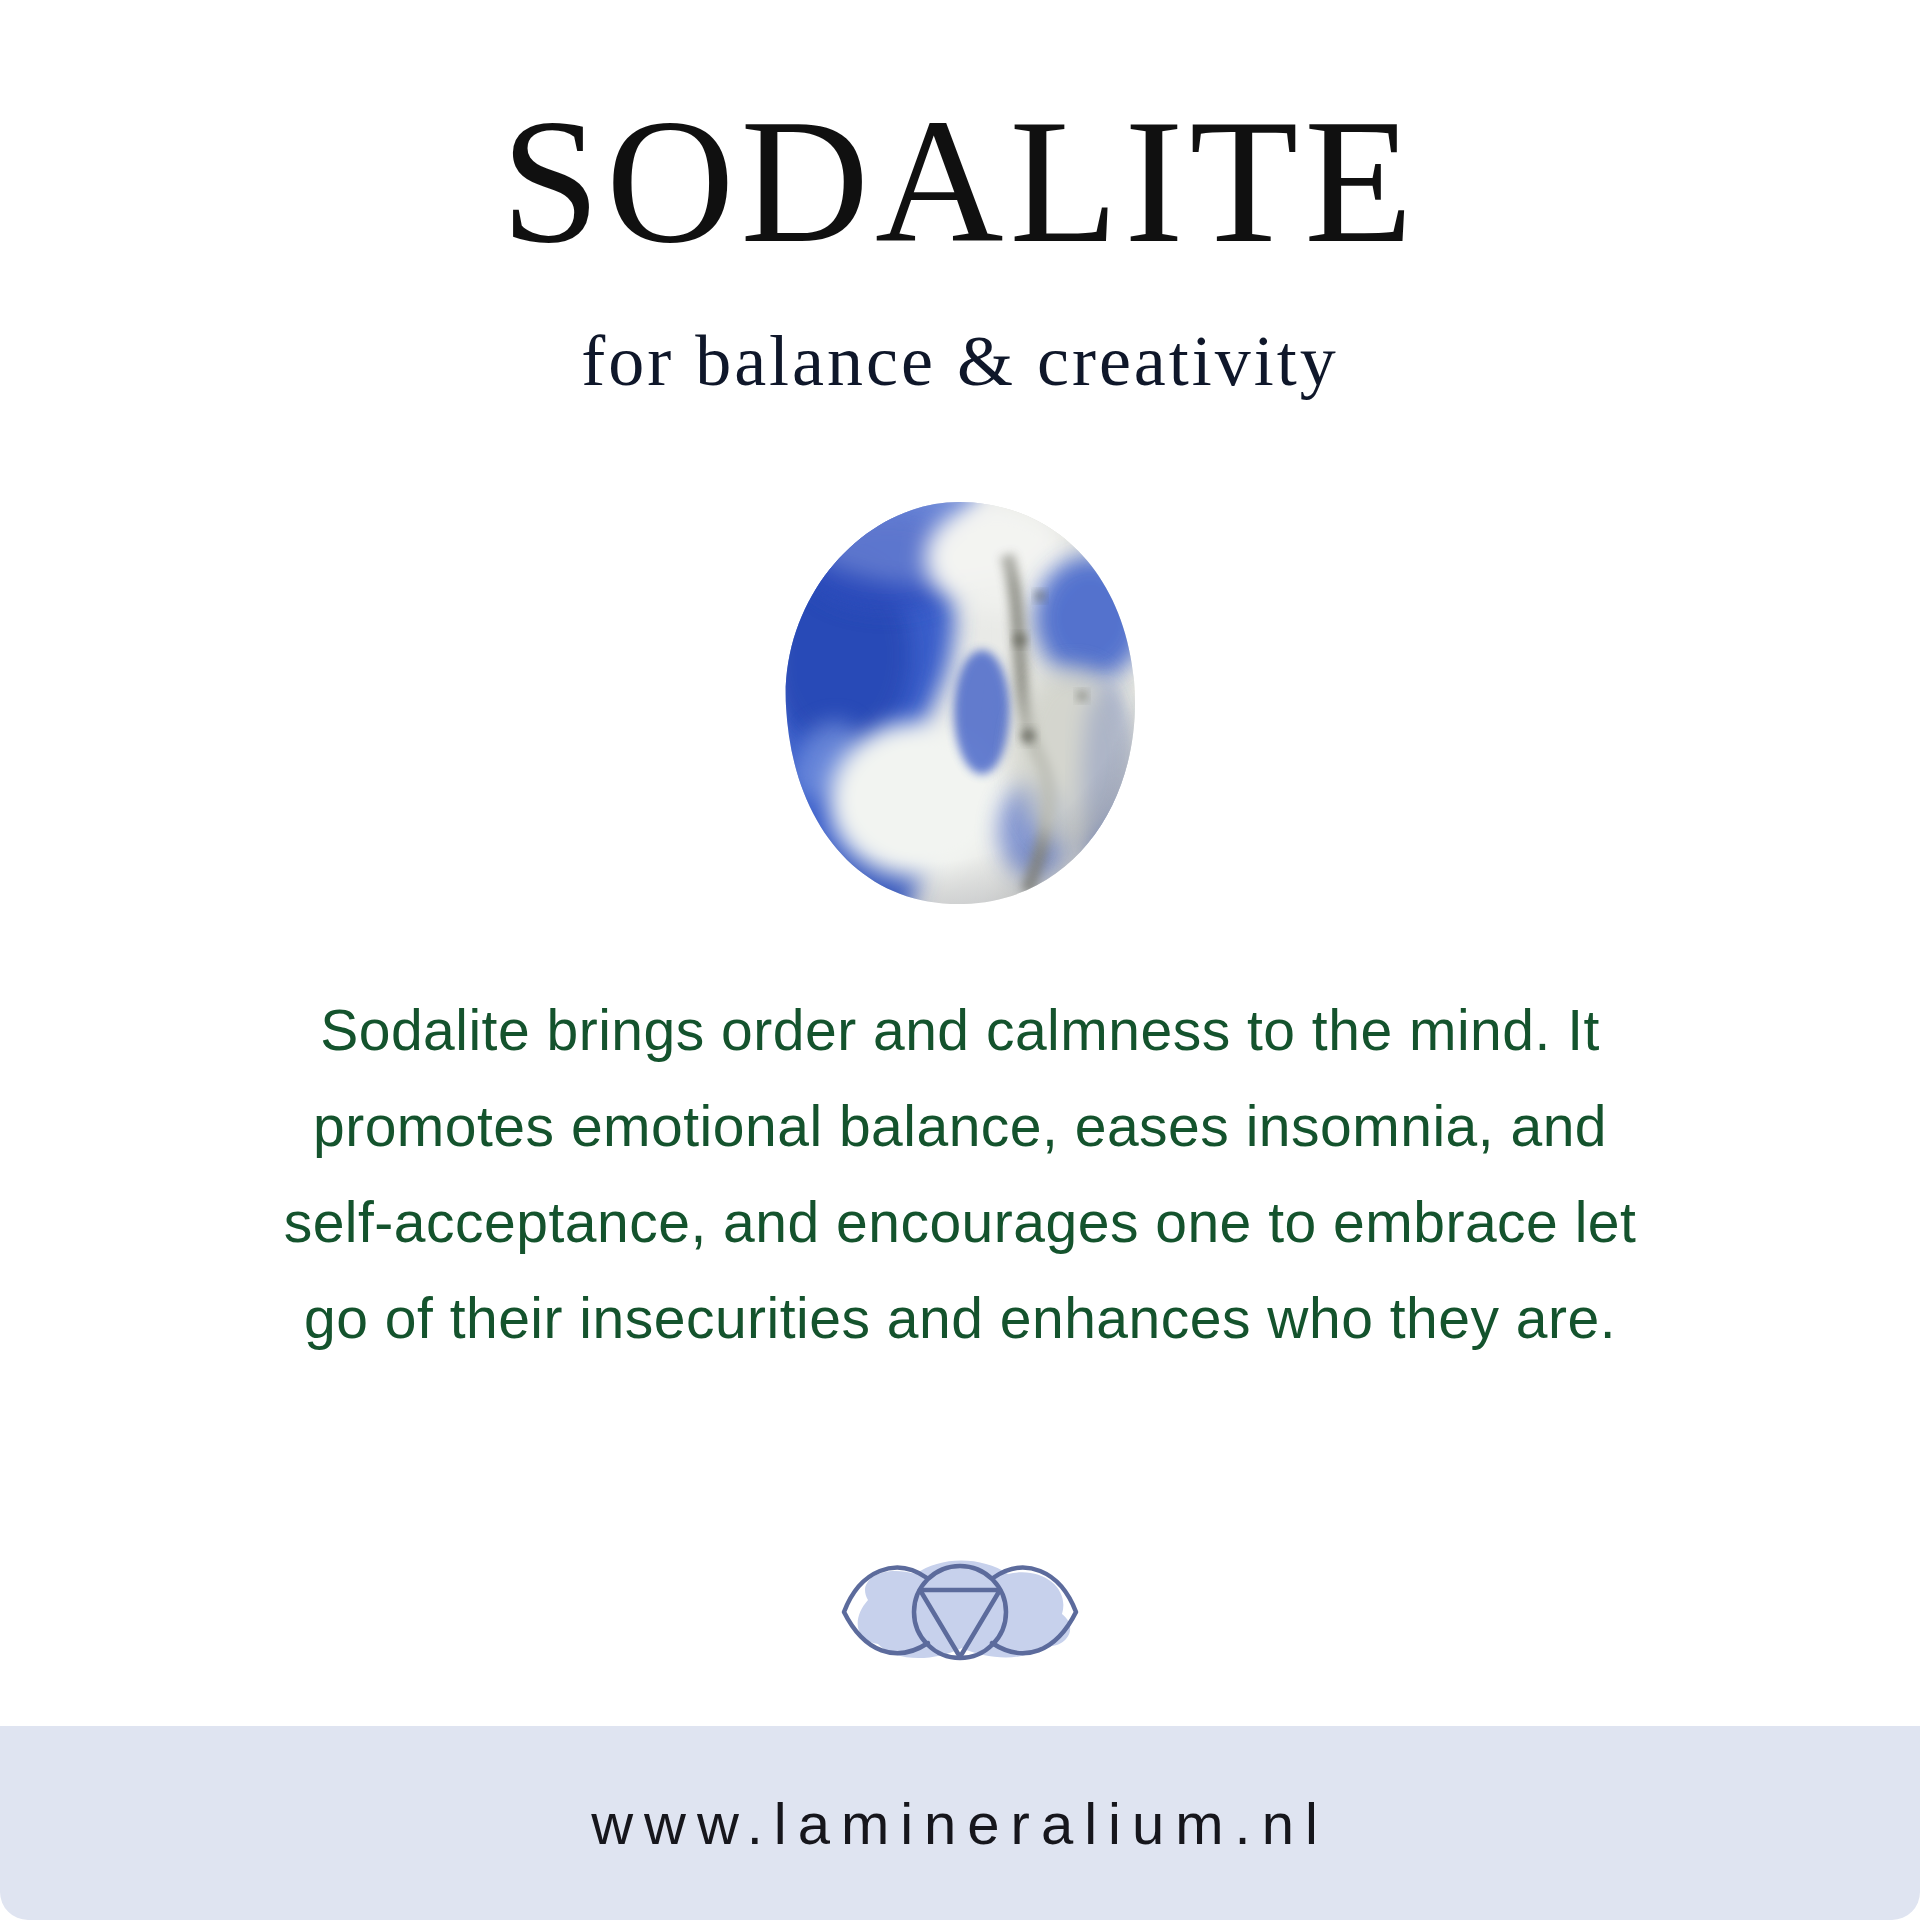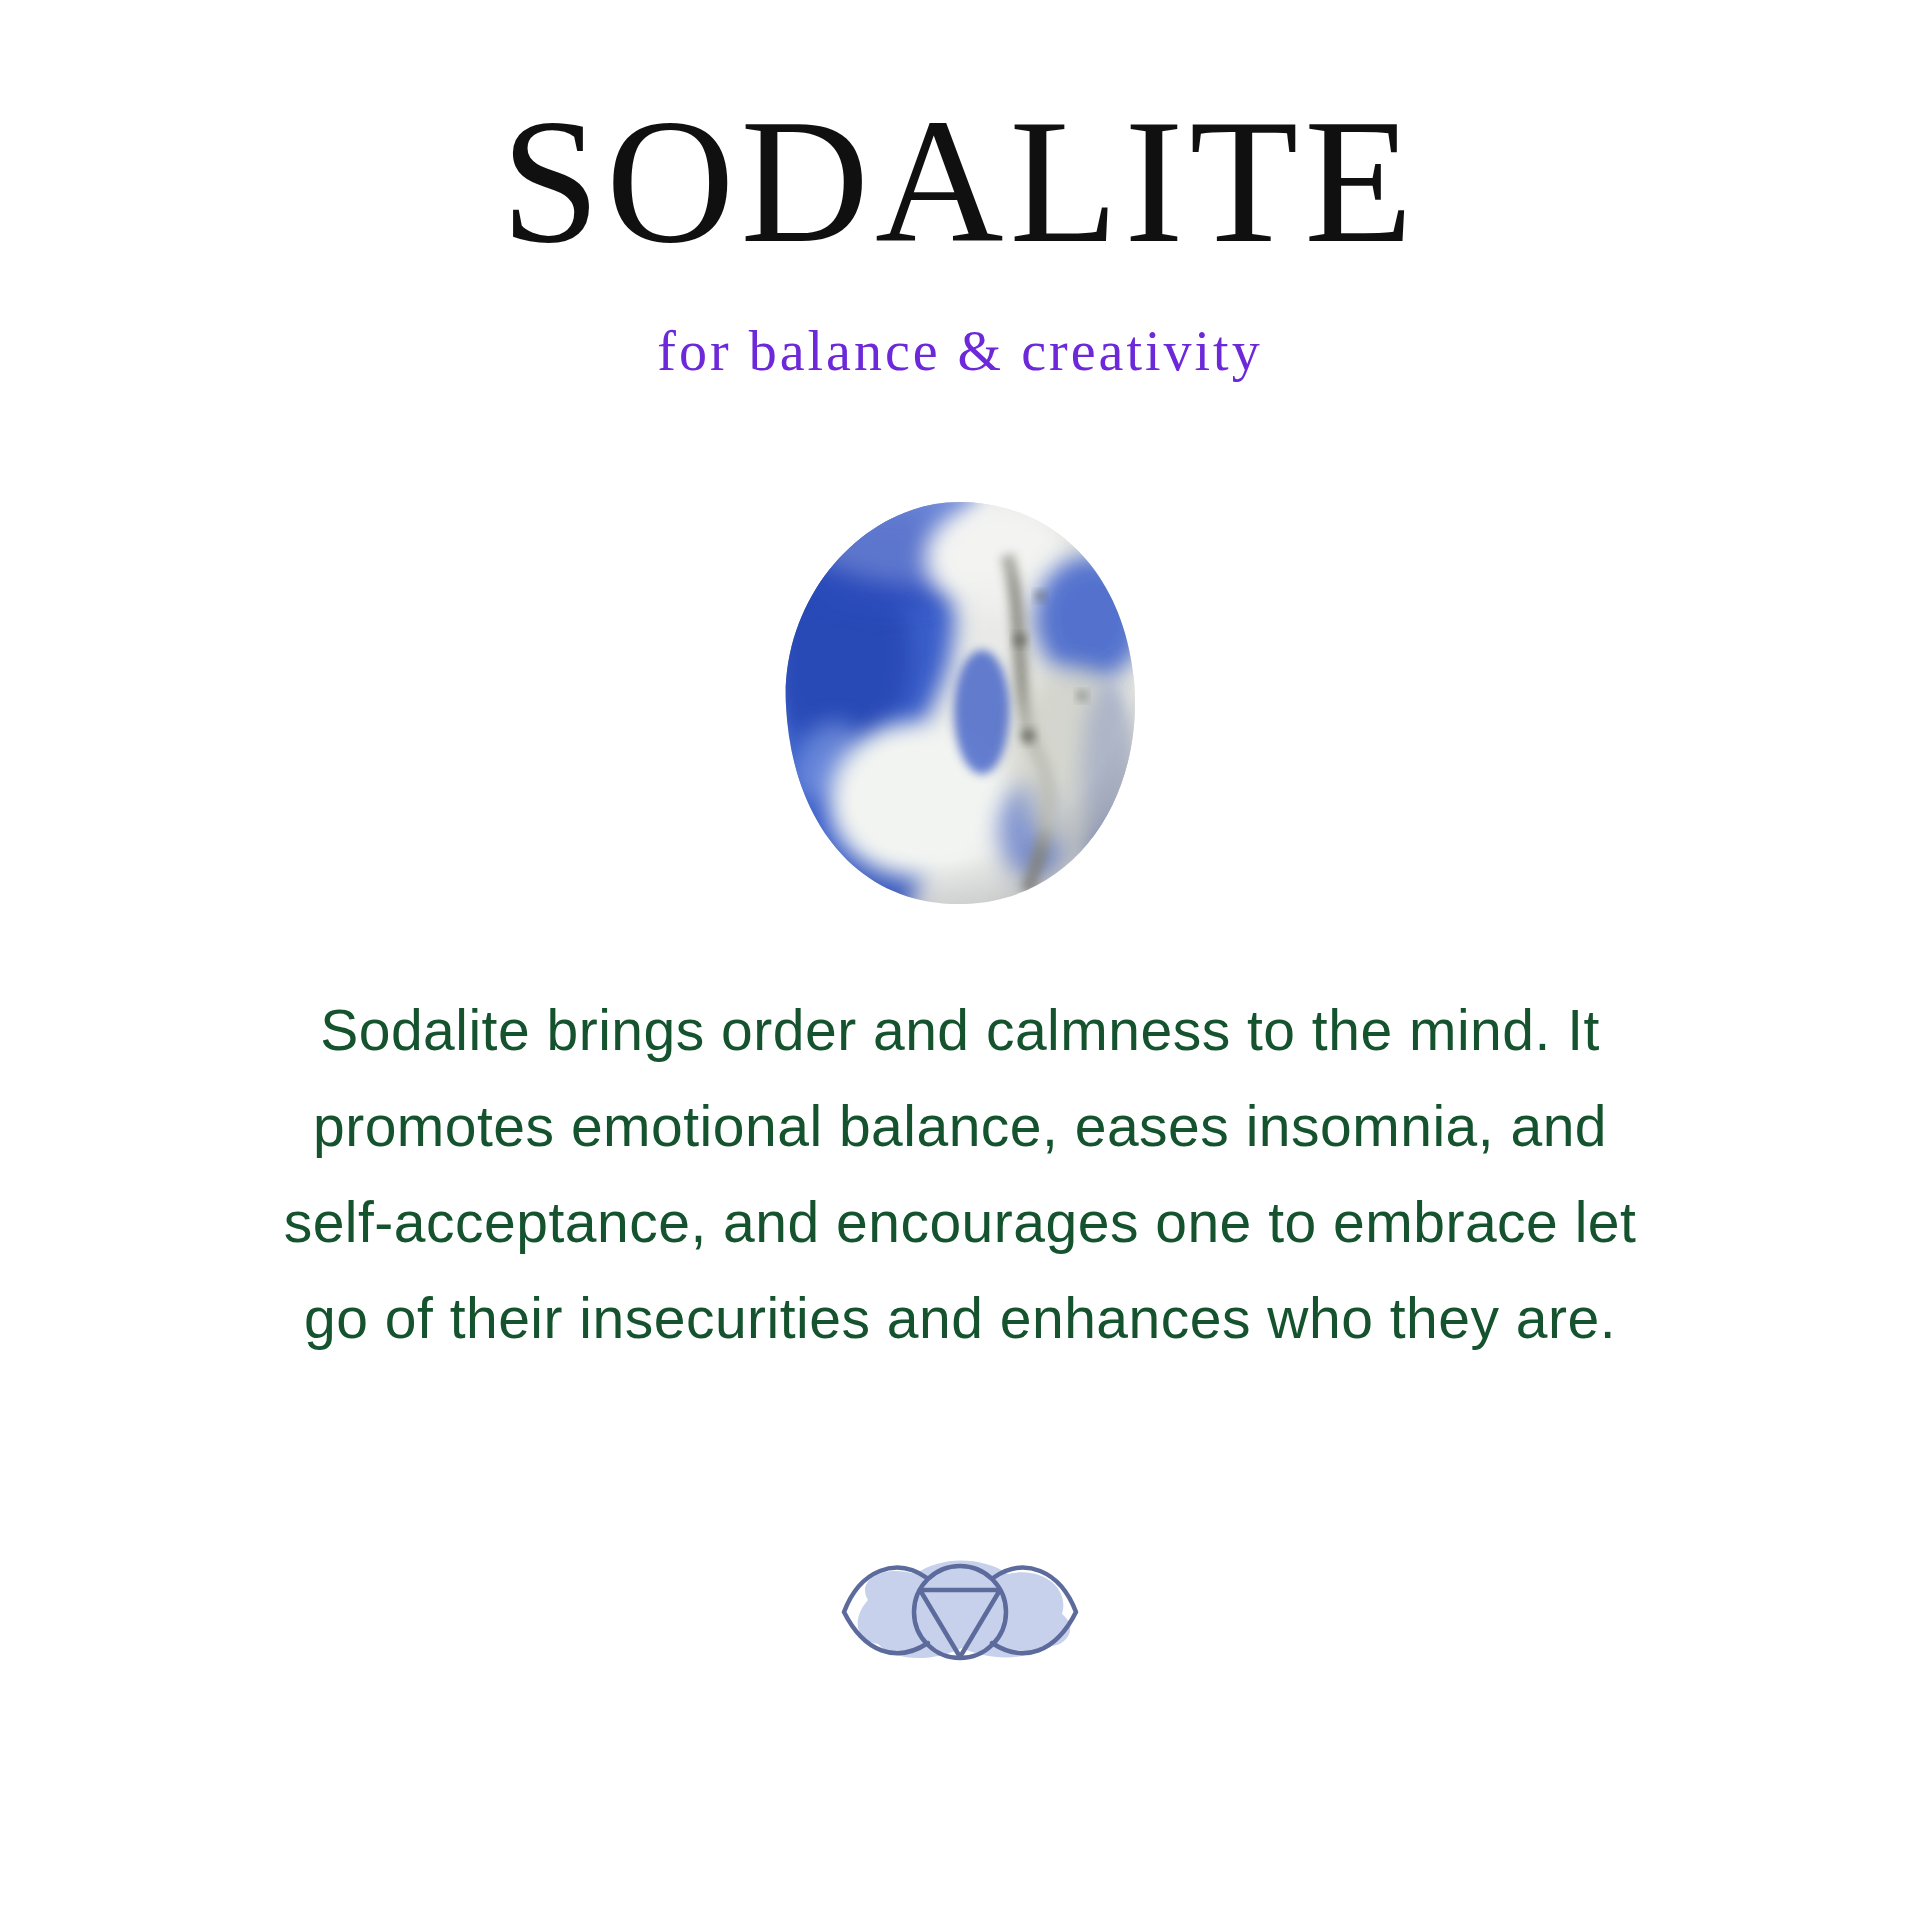--- a/index.html
+++ b/index.html
@@ -22,23 +22,23 @@
     letter-spacing: 6px;
     color: #101010;
     line-height: 1.1;
   }
   .subtitle {
     position: absolute;
     top: 318px; left: 0; right: 0;
     text-align: center;
     font-family: "Liberation Serif", serif;
     font-weight: 400;
-    font-size: 56px;
+    font-size: 72px;
     letter-spacing: 3px;
-    color: #6d28d9;
+    color: #0f172a;
     line-height: 1.2;
   }
   .stone-wrap {
     position: absolute;
     top: 500px; left: 50%;
     transform: translateX(-50%);
     width: 356px; height: 406px;
   }
   .paragraph {
     position: absolute;
@@ -138,14 +138,17 @@
       <path d="M38,52 C26,32 52,16 86,26 C110,8 152,8 178,26 C212,18 240,40 232,66 C250,80 236,102 212,98 C196,114 158,112 132,100 C104,114 64,114 48,96 C24,92 22,70 38,52 Z" fill="#c7d1ec"></path>
       <g fill="none" stroke-width="4.5" stroke-linecap="round" stroke-linejoin="round" stroke="#5c6b9c">
         <path d="M97,30 C66,8 30,22 14,64 C34,104 66,116 98,95"></path>
         <path d="M163,30 C194,8 230,22 246,64 C226,104 194,116 162,95"></path>
         <circle cx="130" cy="64" r="46"></circle>
         <path d="M90,42 L170,42 L130,109 Z"></path>
       </g>
     </svg>
   </div>
 
+  <div class="footer">
+    <div class="footer-url">www.lamineralium.nl</div>
+  </div>
 
 </div>
 
 </body></html>

